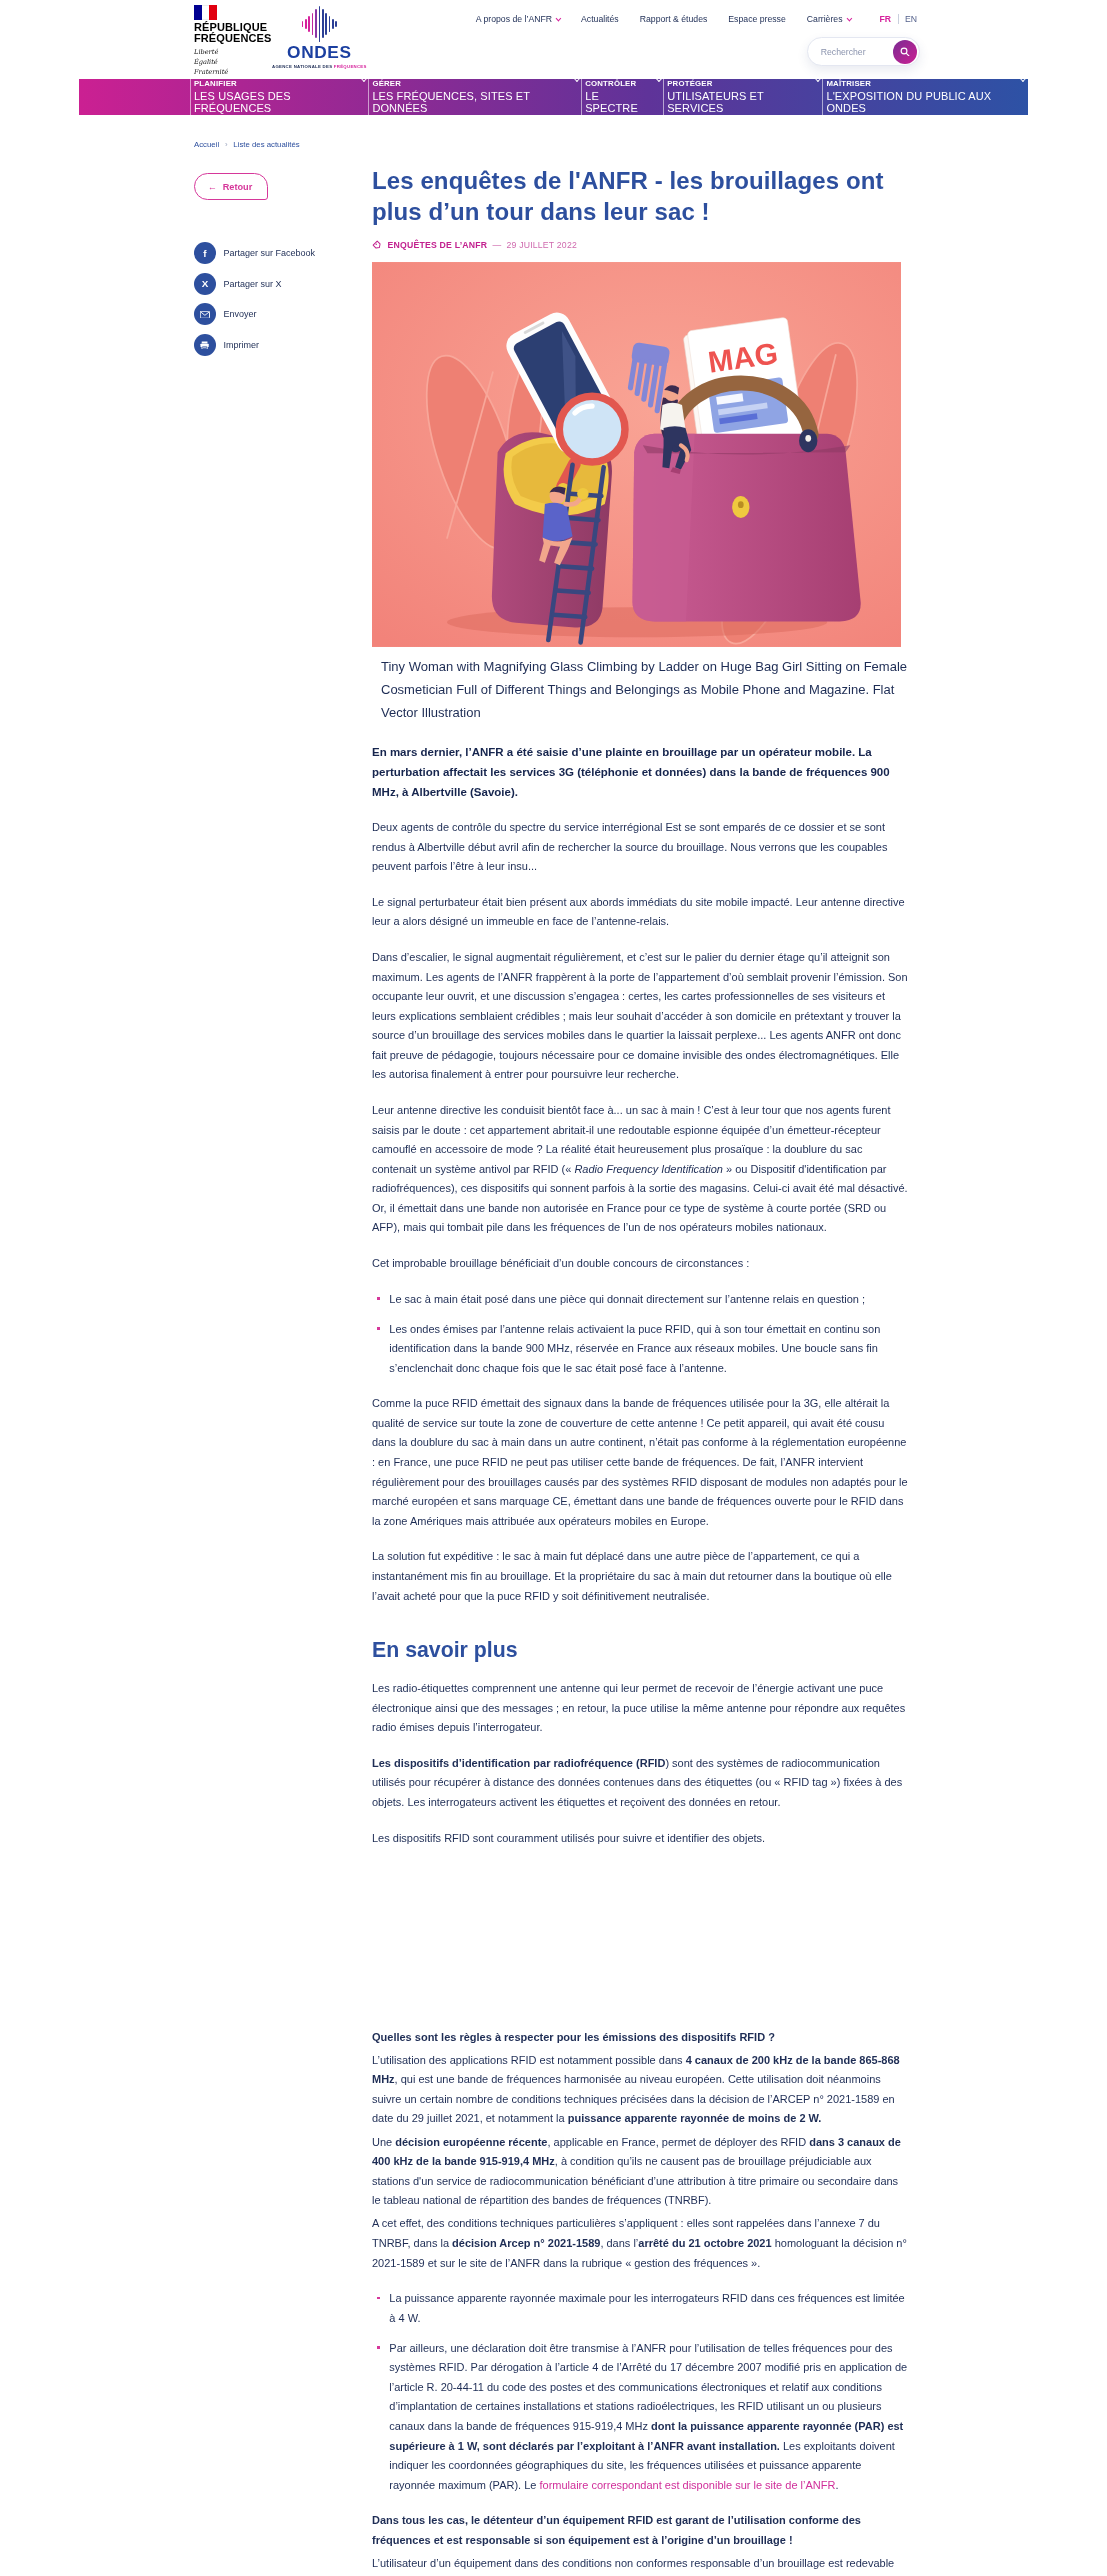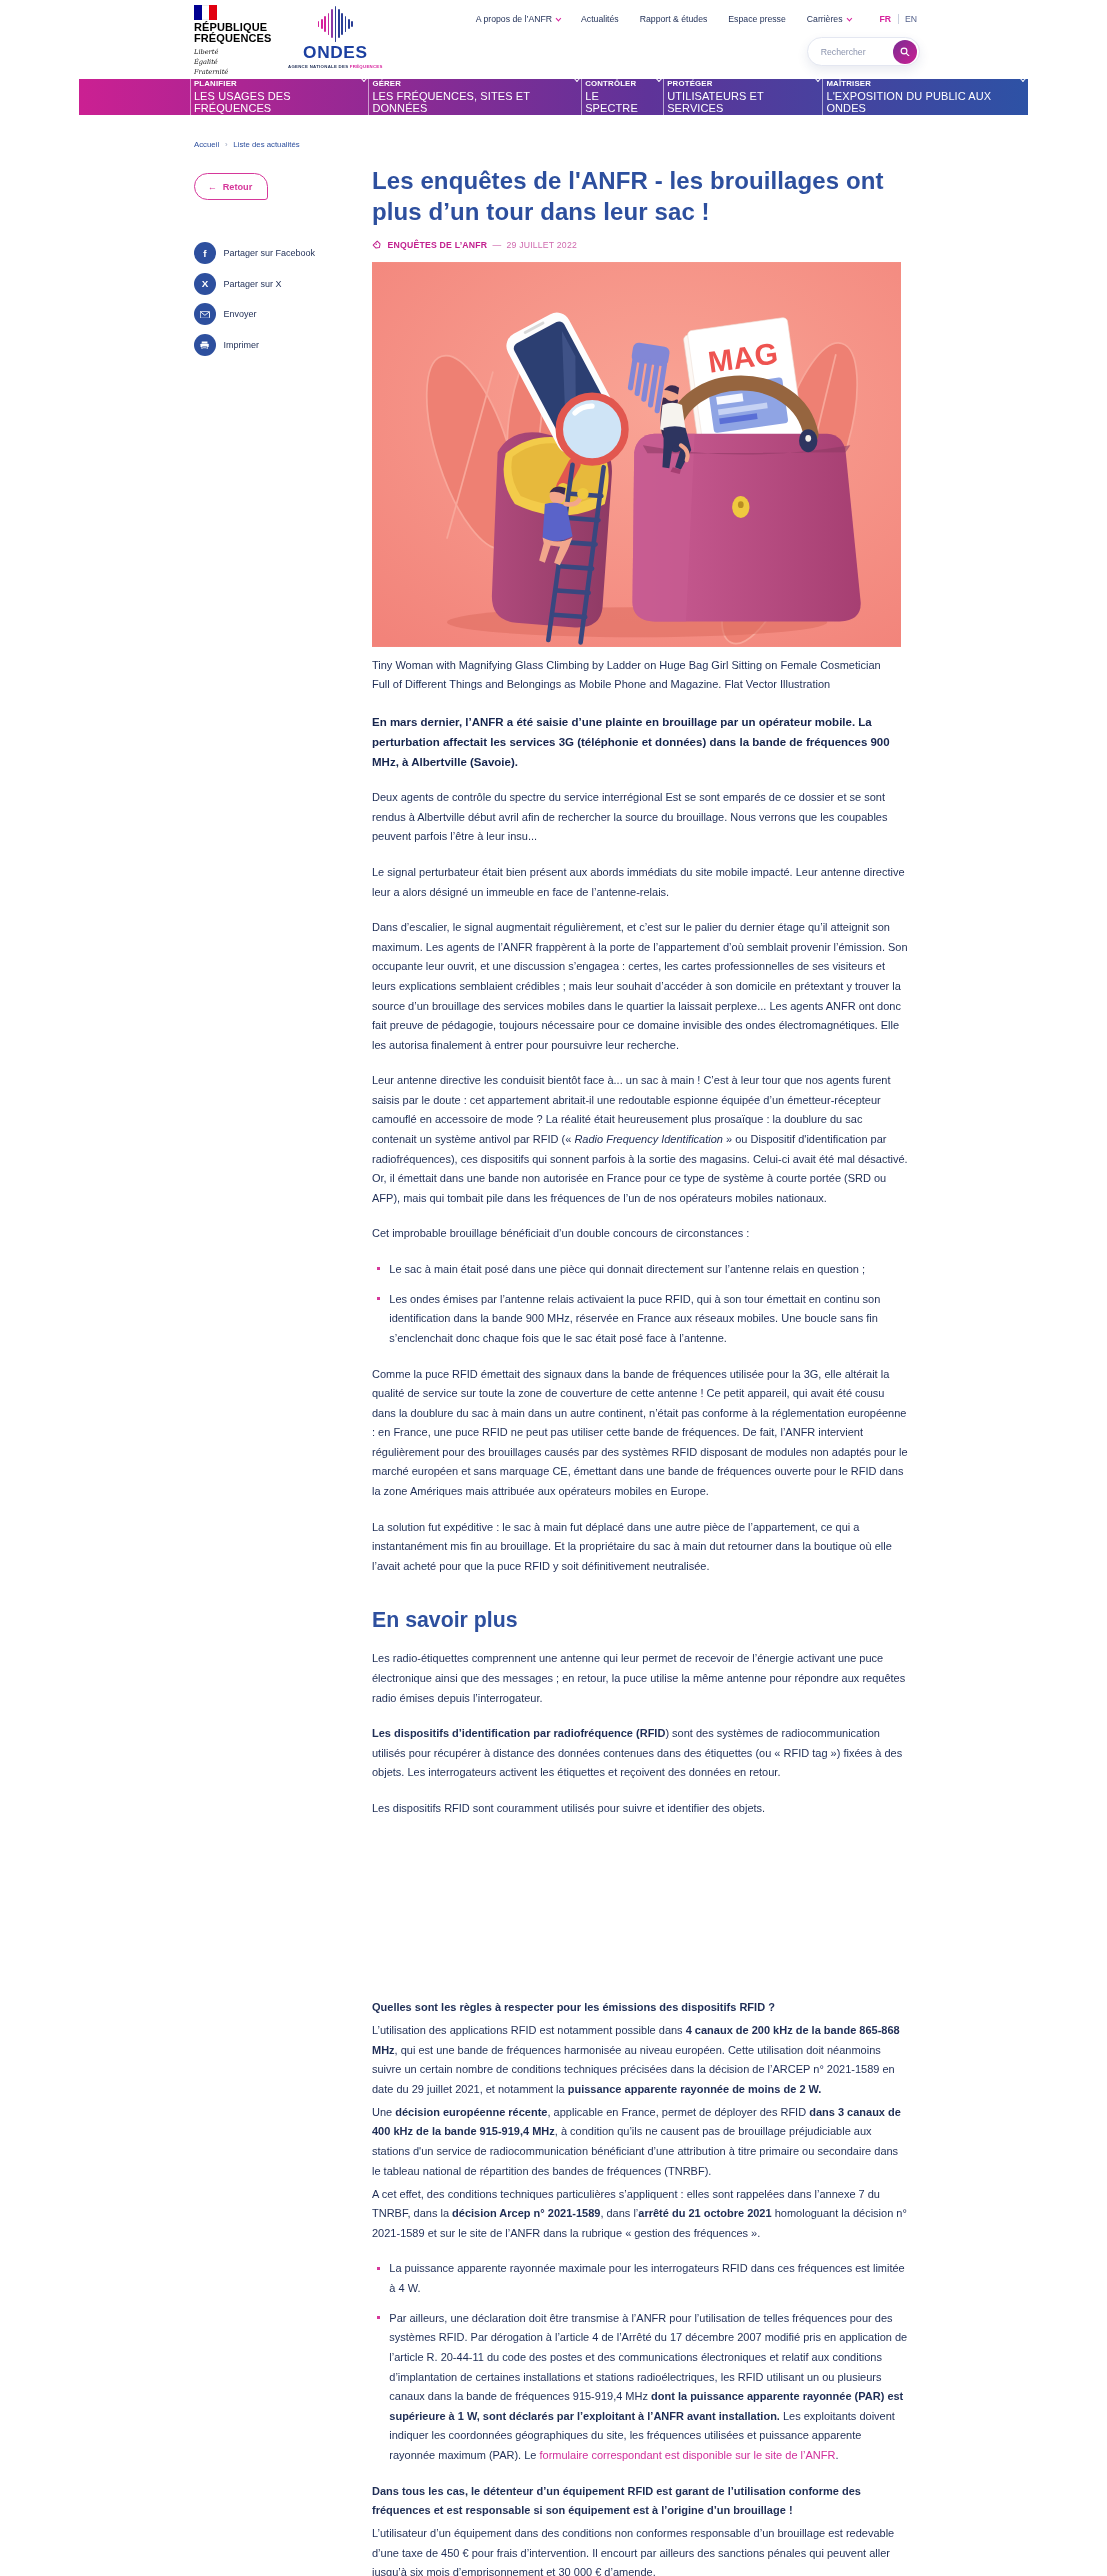--- a/index.html
+++ b/index.html
@@ -2,21 +2,21 @@
 <html lang="fr" style="font-size:9.2px"><head>
 <meta charset="utf-8">
 <style>
   * { margin:0; padding:0; box-sizing:border-box; }
   html,body { background:#ffffff; }
   body { width:1107px; margin:0 auto; font-family:"Liberation Sans", sans-serif; color:#1e2d55; }
   .page { width:1107px; min-height:2576px; position:relative; background:#fff; }
 
   
   .header { position:relative; height:79px; background:#fff; }
-  .logos { position:absolute; left:194px; top:4.6px; display:flex; gap:16px; align-items:flex-start; }
+  .logos { position:absolute; left:194px; top:4.6px; display:flex; align-items:flex-start; }
   .rf-logo { width:78px; }
   .rf-flag { display:flex; width:23px; height:15px; margin-bottom:2.3px; }
   .rf-flag span { flex:1; }
   .rf-flag .b1 { background:#000091; } .rf-flag .b2 { background:#ffffff; border-top:0.6px solid #eee; border-bottom:0.6px solid #eee;} .rf-flag .b3 { background:#E1000F; }
   .rf-name { font-weight:700; color:#000; font-size:11px; line-height:1.05; letter-spacing:0.1px; }
   .rf-motto { margin-top:3.5px; font-family:"DejaVu Serif", serif; font-style:italic; font-size:6.6px; color:#111; line-height:1.45; }
   .anfr-logo { display:flex; flex-direction:column; align-items:center; padding-top:1.2px; }
   .anfr-bars { display:flex; align-items:center; gap:1.7px; height:36px; }
   .anfr-bars i { width:1.7px; border-radius:1.2px; display:block; }
   .anfr-name { font-weight:700; font-size:17.3px; color:#1b3fa0; letter-spacing:0.6px; margin-top:2.3px; line-height:1; }
@@ -56,21 +56,21 @@
   .share-label { font-size:9px; color:#1e2d55; }
 
   
   .article h1 { color:#2d4f9e; font-size:24px; line-height:1.3; font-weight:700; letter-spacing:0.1px; }
   .tag-row { margin-top:12.7px; display:flex; align-items:center; gap:5.2px; font-size:8.7px; letter-spacing:0.2px; }
   .tag-row .tag { color:#c2208f; font-weight:700; }
   .tag-row .dash { color:#cf6aae; }
   .tag-row .date { color:#cf6aae; }
   figure.hero { margin-top:11.5px; width:529px; height:385px; }
   figure.hero svg { display:block; width:529px; height:385px; }
-  .caption { margin-top:9.2px; font-size:11px; line-height:1.75; color:#1e2d55; width:528px; }
+  .caption { margin-top:9.2px; font-size:13px; line-height:1.75; color:#1e2d55; width:528px;margin-left:9px; }
   .intro { margin-top:17.3px; font-size:11.5px; font-weight:700; line-height:1.75; color:#16254e; }
   .article p.body { margin-top:16px; font-size:11px; line-height:1.78; }
   .article ul { margin-top:16px; list-style:none; }
   .article ul li { position:relative; padding-left:17.3px; font-size:11px; line-height:1.78; margin-top:10.4px; }
   .article ul li::before { content:""; position:absolute; left:5.2px; top:7.5px; width:2.9px; height:2.9px; background:#d6379a; }
   .article h2 { margin-top:32px; color:#2d4f9e; font-size:21.3px; font-weight:700; }
   .article .after-h2 { margin-top:19.6px; }
   .gap-block { height:176px; }
   .rules p { font-size:11px; line-height:1.78; margin-top:3.5px; }
   .rules .bold { font-weight:700; }

